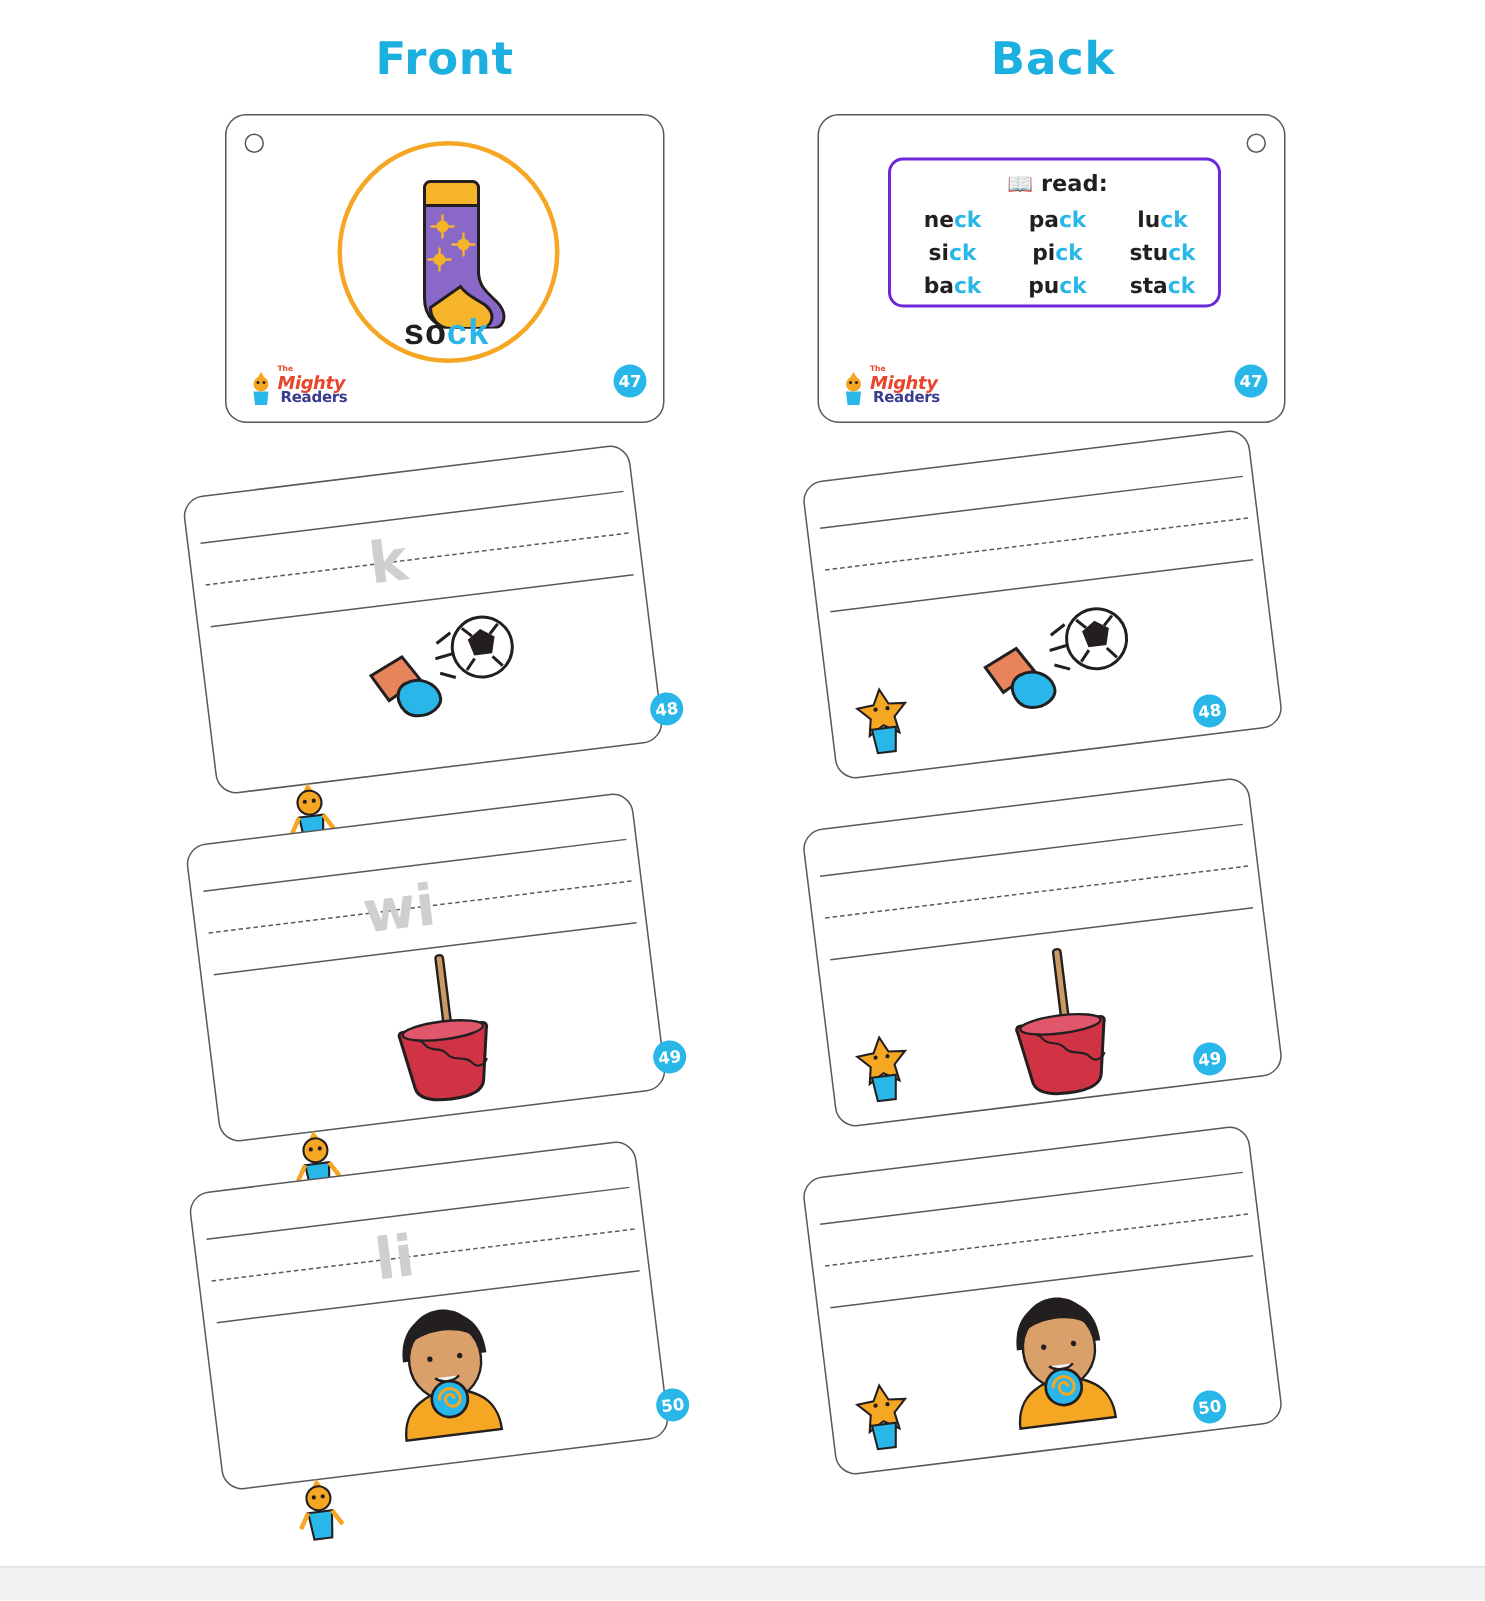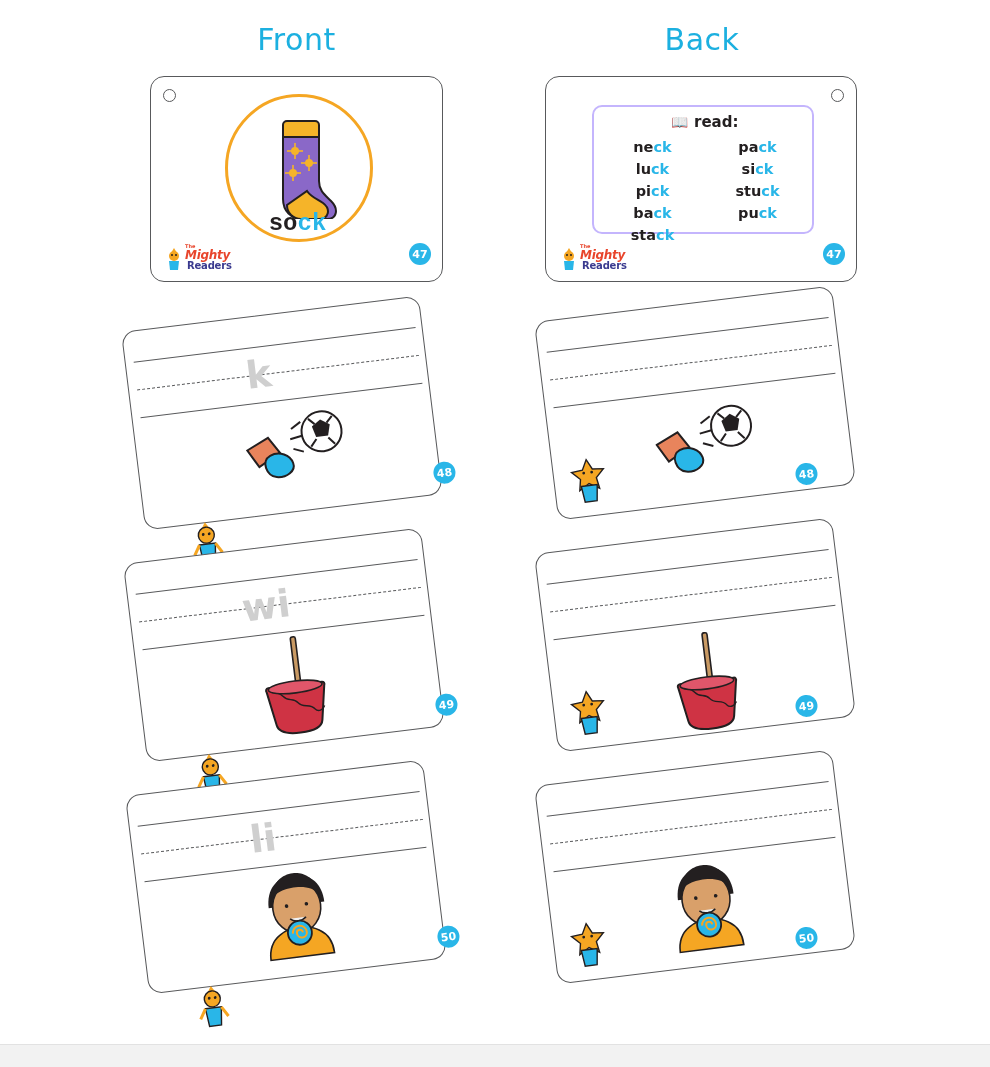--- a/index.html
+++ b/index.html
@@ -28,21 +28,21 @@
     height: 22px;
     background: #f2f2f2;
     border-top: 1px solid #e2e2e2;
   }
 
   
   .col-title {
     position: absolute;
     top: 22px;
     font-family: "DejaVu Sans", sans-serif;
-    font-weight: normal;
+    font-weight: bold;
     font-size: 30px;
     color: #1cb0e0;
     letter-spacing: 0.5px;
   }
   .col-title.front { left: 0; width: 593px; text-align: center; }
   .col-title.back  { left: 397px; width: 610px; text-align: center; }
 
   
   .card {
     position: absolute;
@@ -140,22 +140,22 @@
   }
   .sock-word .hl { color: #29b6e8; }
 
   
   .c47b { left: 545px; top: 76px; width: 312px; height: 206px; }
   .read-box {
     position: absolute;
     left: 46px;
     top: 28px;
     width: 222px;
-    height: 129px;
-    border: 2px solid #c4b5fd;
+    height: 100px;
+    border: 2px solid #6d28d9;
     border-radius: 10px;
     box-sizing: border-box;
     background: #fff;
   }
   .read-head {
     position: absolute;
     top: 6px;
     left: 0;
     width: 222px;
     text-align: center;
@@ -163,21 +163,21 @@
     font-weight: bold;
     color: #231f20;
   }
   .book-icon { font-size: 14px; margin-right: 5px; }
   .word-grid {
     position: absolute;
     top: 32px;
     left: 6px;
     width: 210px;
     display: grid;
-    grid-template-columns: 1fr 1fr;
+    grid-template-columns: 1fr 1fr 1fr;
     row-gap: 6px;
   }
   .word-grid span {
     font-size: 14.5px;
     font-weight: bold;
     color: #231f20;
     text-align: center;
   }
   .word-grid span .hl { color: #29b6e8; }
 

